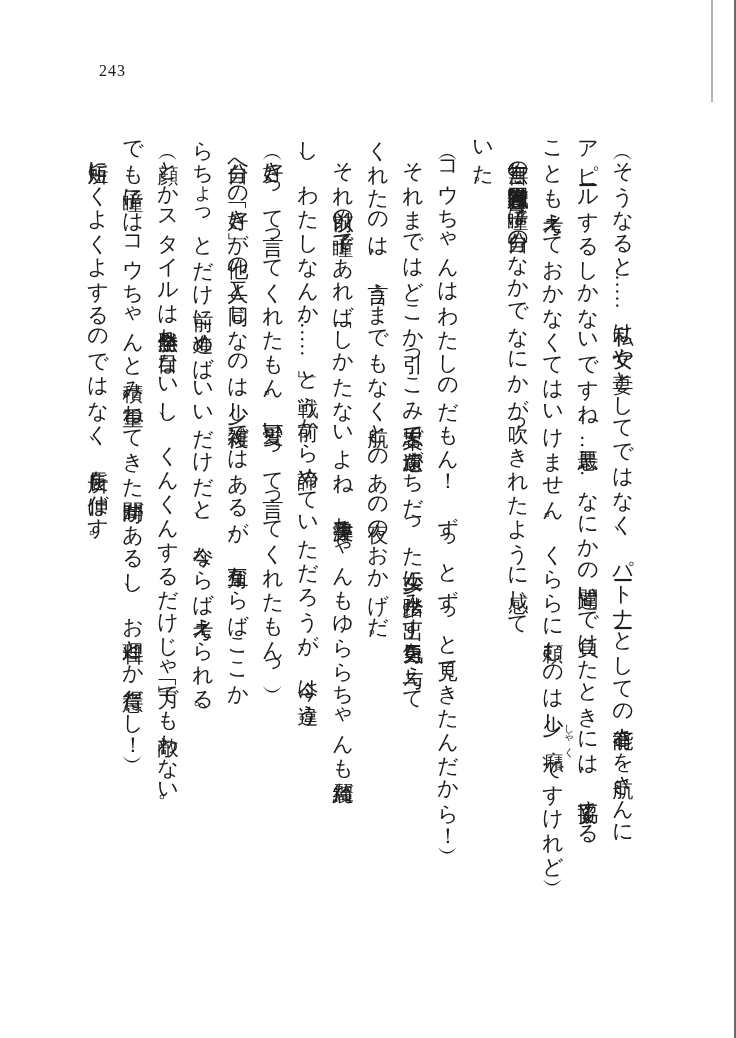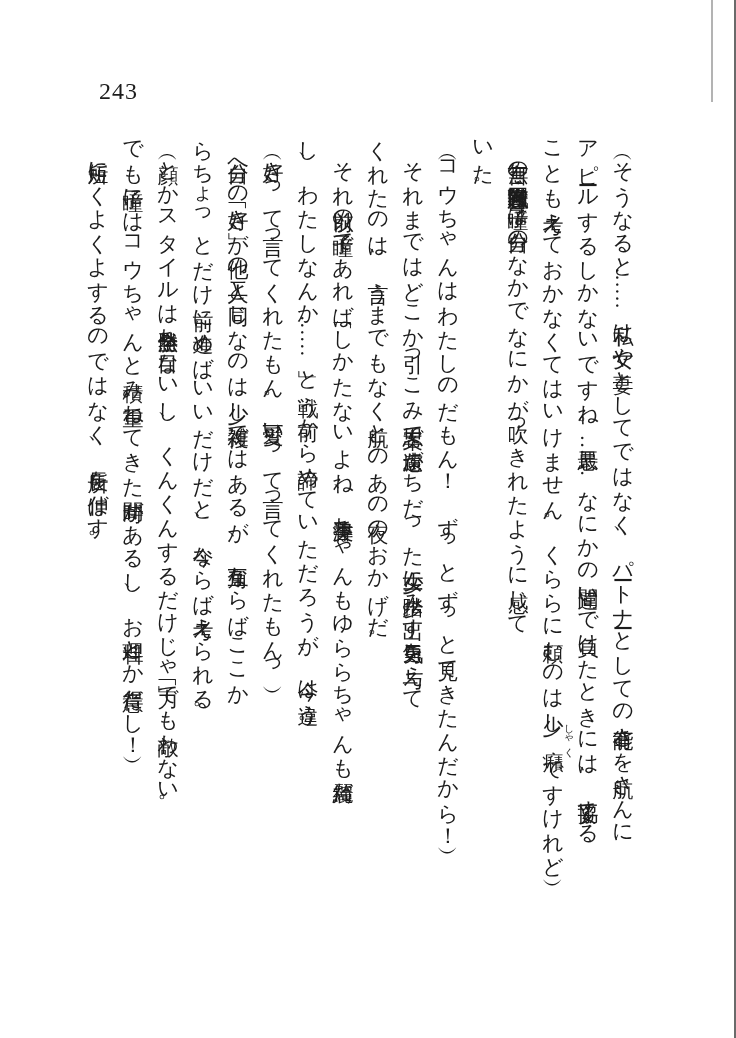--- a/index.html
+++ b/index.html
@@ -21,22 +21,22 @@
     background: #6a6a6a;
   }
   .gutter-line {
     position: absolute;
     top: 0; left: 711px;
     width: 2px; height: 102px;
     background: #b3b3b3;
   }
   .page-number {
     position: absolute;
-    left: 99px; top: 78px;
-    font-size: 24px;
+    left: 99px; top: 62px;
+    font-size: 16px;
     letter-spacing: 1px;
     color: #1c1c1c;
   }
   .text-block {
     position: absolute;
     top: 126px; right: 96px;
     height: 826px;
     writing-mode: vertical-rl;
     text-orientation: mixed;
     font-size: 21px;

